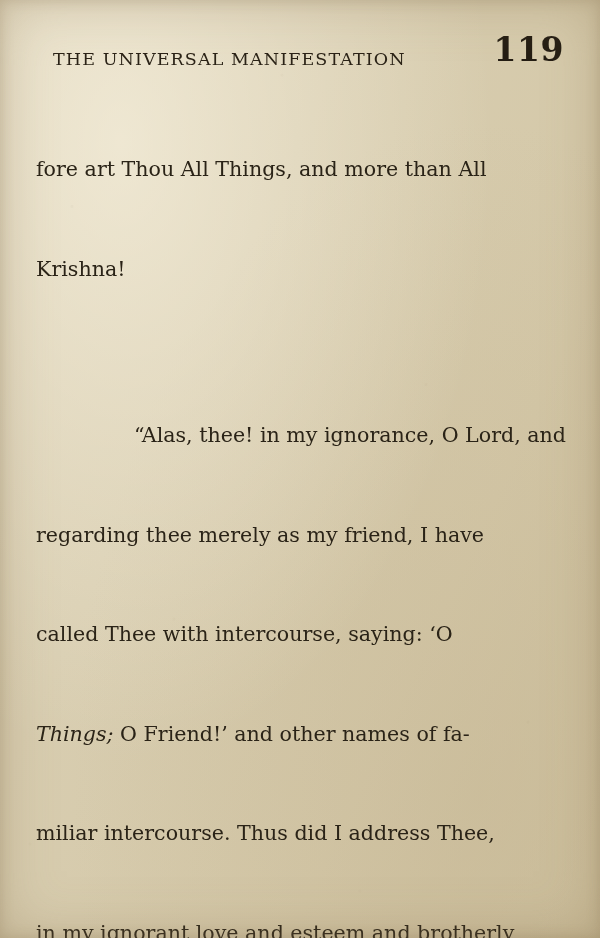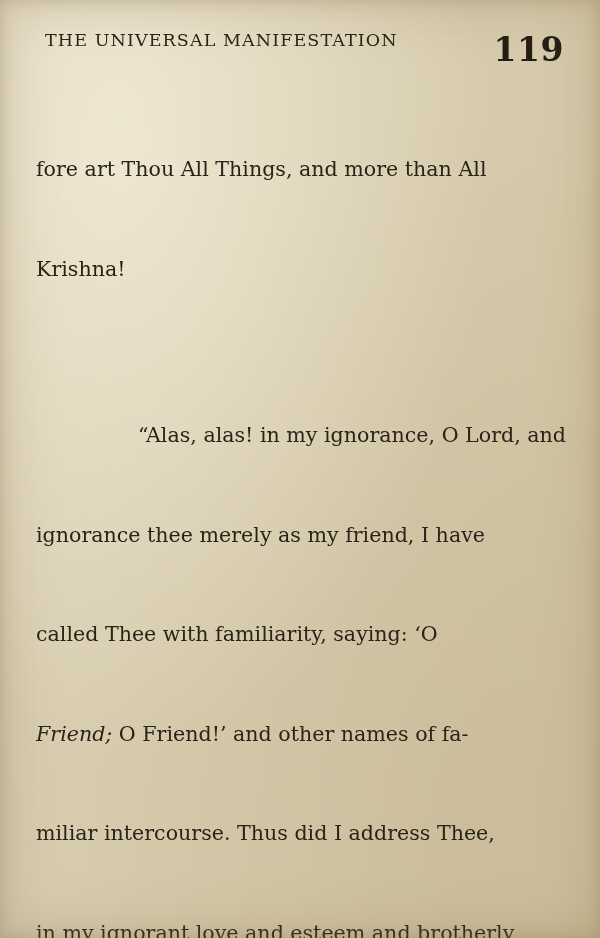--- a/index.html
+++ b/index.html
@@ -42,23 +42,23 @@
     inset: 0;
     pointer-events: none;
     box-shadow: inset 0 0 55px rgba(140,118,80,0.35), inset 0 0 14px rgba(120,98,62,0.25);
   }
   .content {
     position: relative;
     padding: 30px 34px 0 36px;
   }
   .running-head {
     display: flex;
-    align-items: flex-start;
+    align-items: flex-end;
     justify-content: space-between;
-    margin: 0 2px 0 9px;
+    margin: 0 2px 0 17px;
     padding-bottom: 2px;
   }
   .head-title {
     font-family: "DejaVu Serif", serif;
     font-size: 17.5px;
     letter-spacing: 1.1px;
     color: #2b2317;
     font-variant: small-caps;
     text-transform: uppercase;
     white-space: nowrap;
@@ -123,30 +123,30 @@
       <p class="para">
         <span class="line just">
             <span>fore art Thou All Things, and more than All</span>
           </span>
         <span class="line"><span>Krishna!</span></span>
       </p>
 
       <p class="para">
         <span class="line just">
             <span class="indent"></span>
-            <span>“Alas, alas! in my ignorance, O Lord, and</span>
+            <span>“Alas, thee! in my ignorance, O Lord, and</span>
           </span>
         <span class="line just">
-            <span>ignorance thee merely as my friend, I have</span>
+            <span>regarding thee merely as my friend, I have</span>
           </span>
         <span class="line just">
-            <span>called Thee with familiarity, saying: ‘O</span>
+            <span>called Thee with intercourse, saying: ‘O</span>
           </span>
         <span class="line just">
-            <span><em>Friend;</em> O Friend!’ and other names of fa-</span>
+            <span><em>Things;</em> O Friend!’ and other names of fa-</span>
           </span>
         <span class="line just">
             <span>miliar intercourse.  Thus did I address Thee,</span>
           </span>
         <span class="line just">
             <span>in my ignorant love and esteem and brotherly</span>
           </span>
         
         
         

